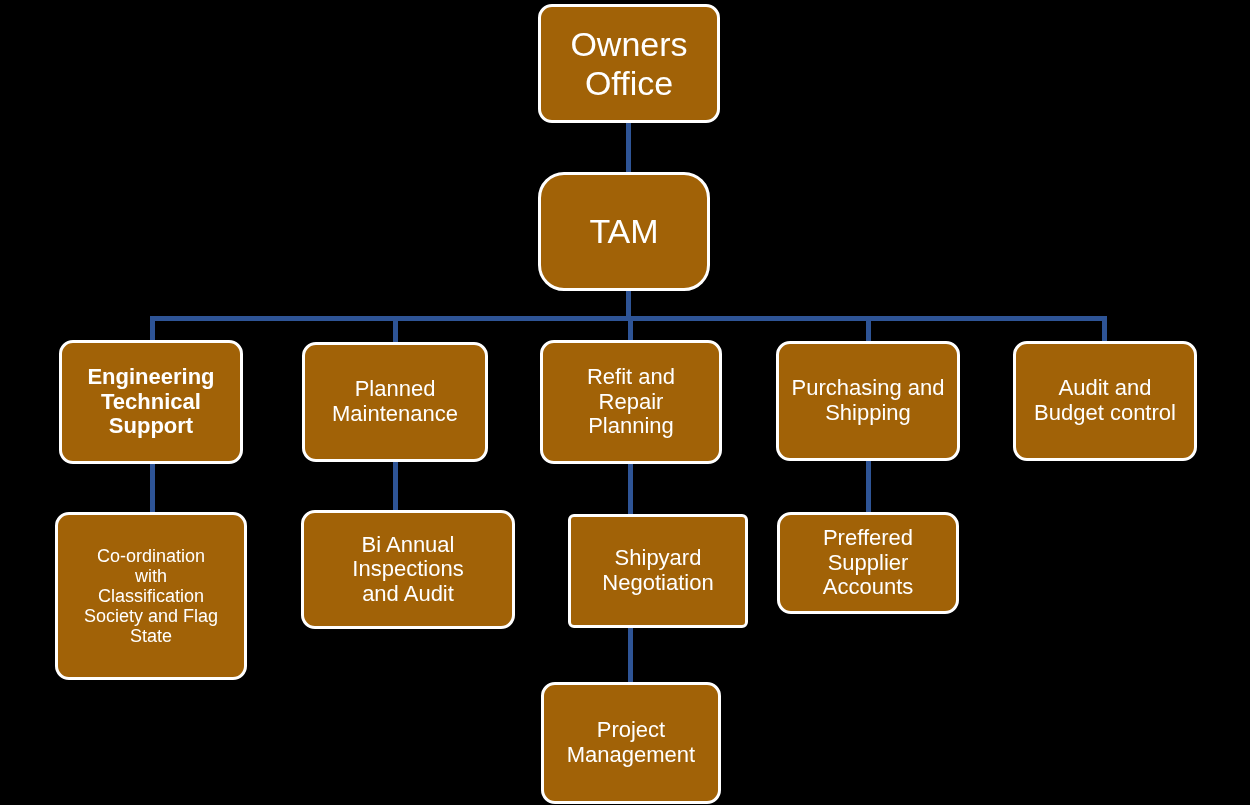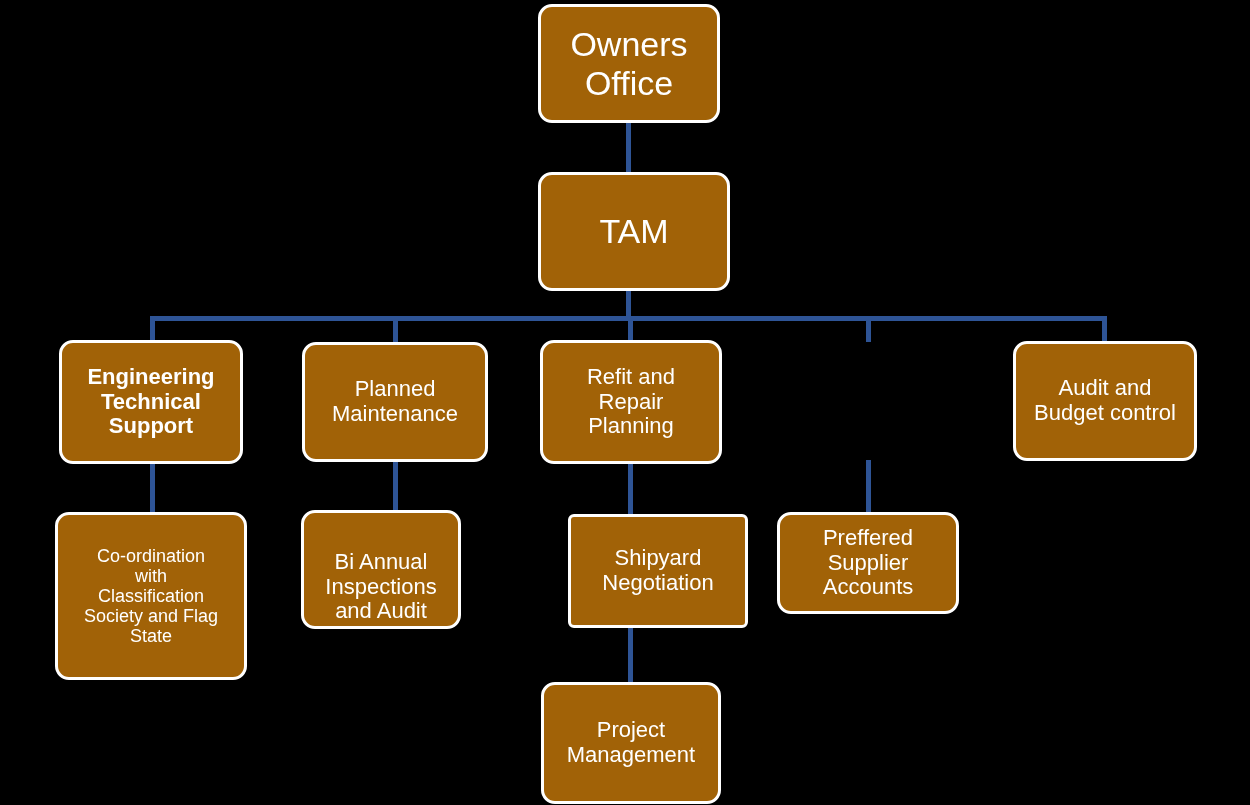--- a/index.html
+++ b/index.html
@@ -65,56 +65,60 @@
   <div class="connector v" style="left:628px; top:462px; height:54px;"></div>
   <div class="connector v" style="left:866px; top:460px; height:54px;"></div>
 
   <div class="connector v" style="left:628px; top:626px; height:58px;"></div>
 
   <div class="node" style="left:538px; top:4px; width:182px; height:119px; font-size:34px;">
     <span class="node-label">Owners
 Office</span>
   </div>
 
-  <div class="node" style="left:538px; top:172px; width:192px; height:119px; font-size:34px;">
+  <div class="node" style="left:538px; top:172px; width:172px; height:119px; font-size:34px;border-radius:26px;">
     <span class="node-label">TAM</span>
   </div>
 
   <div class="node" style="left:59px; top:340px; width:184px; height:124px; font-size:22px;font-weight:bold;">
     <span class="node-label">Engineering
 Technical
 Support</span>
   </div>
 
   <div class="node" style="left:302px; top:342px; width:186px; height:120px; font-size:22px;">
     <span class="node-label">Planned
 Maintenance</span>
   </div>
 
   <div class="node" style="left:540px; top:340px; width:182px; height:124px; font-size:22px;">
     <span class="node-label">Refit and
 Repair
 Planning</span>
   </div>
 
+  <div class="node" style="left:776px; top:341px; width:184px; height:120px; font-size:22px;">
+    <span class="node-label">Purchasing and
+Shipping</span>
+  </div>
 
   <div class="node" style="left:1013px; top:341px; width:184px; height:120px; font-size:22px;">
     <span class="node-label">Audit and
 Budget control</span>
   </div>
 
   <div class="node" style="left:55px; top:512px; width:192px; height:168px; font-size:18px;">
     <span class="node-label">Co-ordination
 with
 Classification
 Society and Flag
 State</span>
   </div>
 
-  <div class="node" style="left:301px; top:510px; width:160px; height:119px; font-size:22px;align-items:flex-end;">
+  <div class="node" style="left:301px; top:510px; width:214px; height:119px; font-size:22px;">
     <span class="node-label">Bi Annual
 Inspections
 and Audit</span>
   </div>
 
   <div class="node" style="left:568px; top:514px; width:180px; height:114px; font-size:22px;border-radius:6px;">
     <span class="node-label">Shipyard
 Negotiation</span>
   </div>
 

